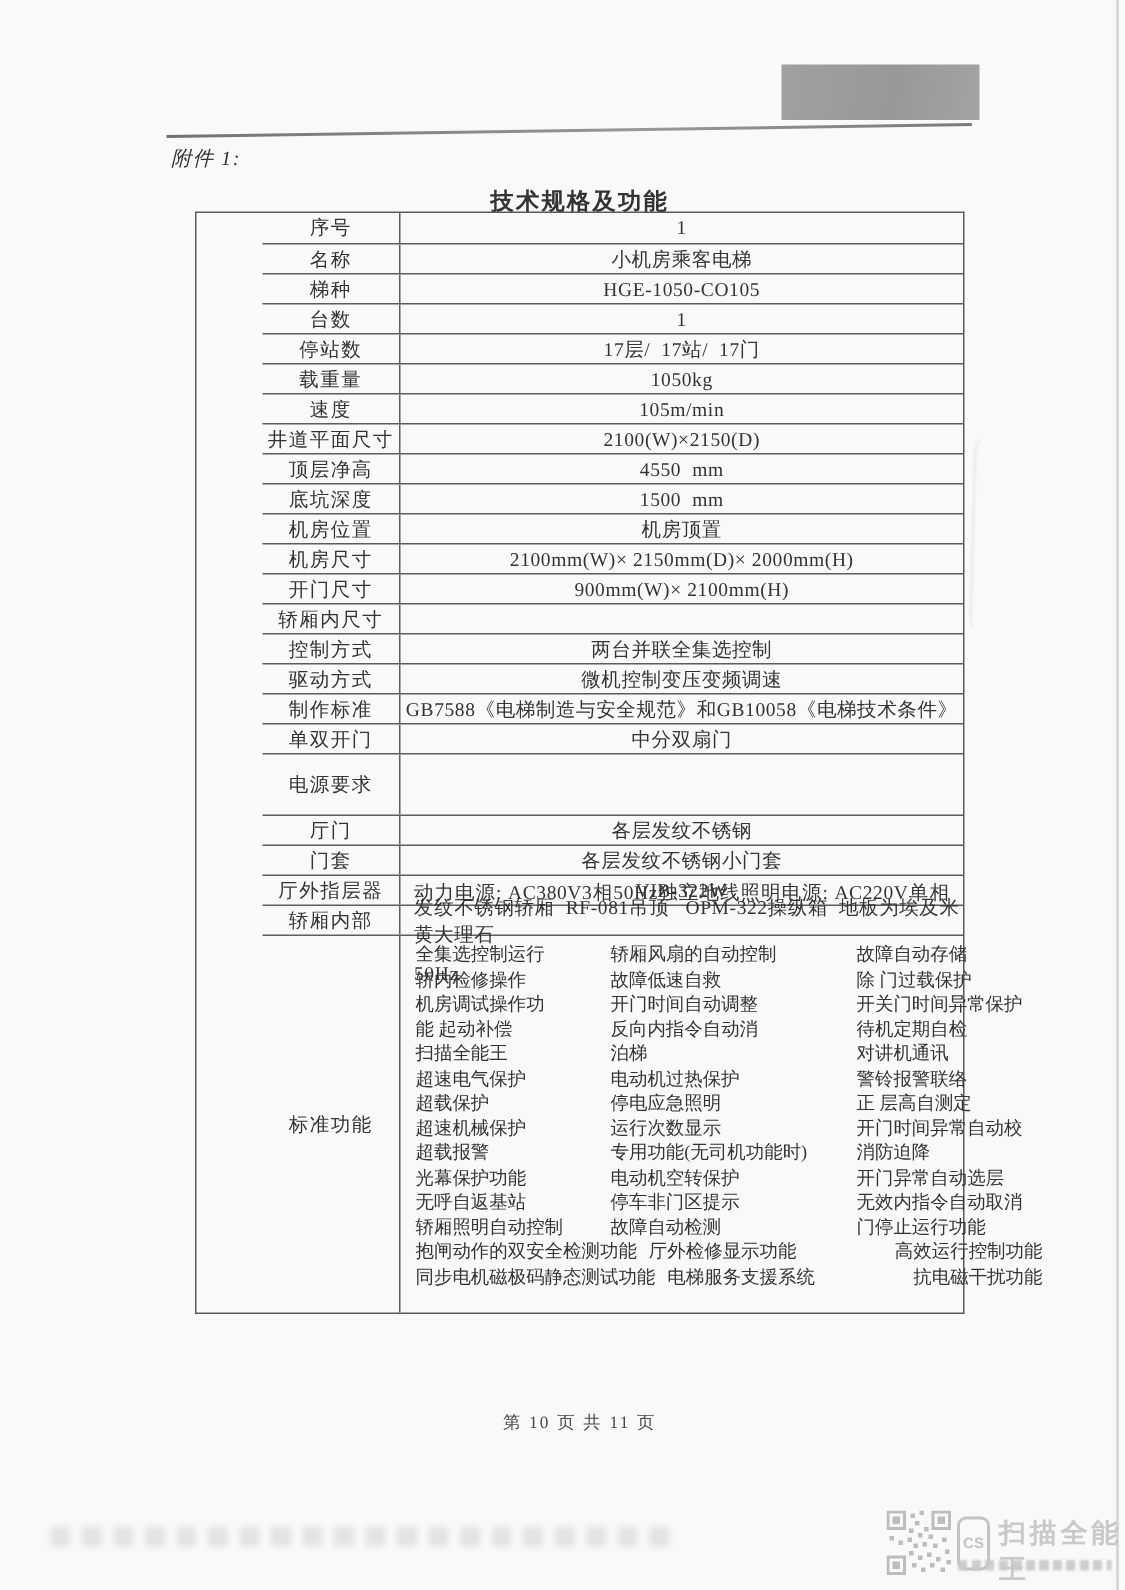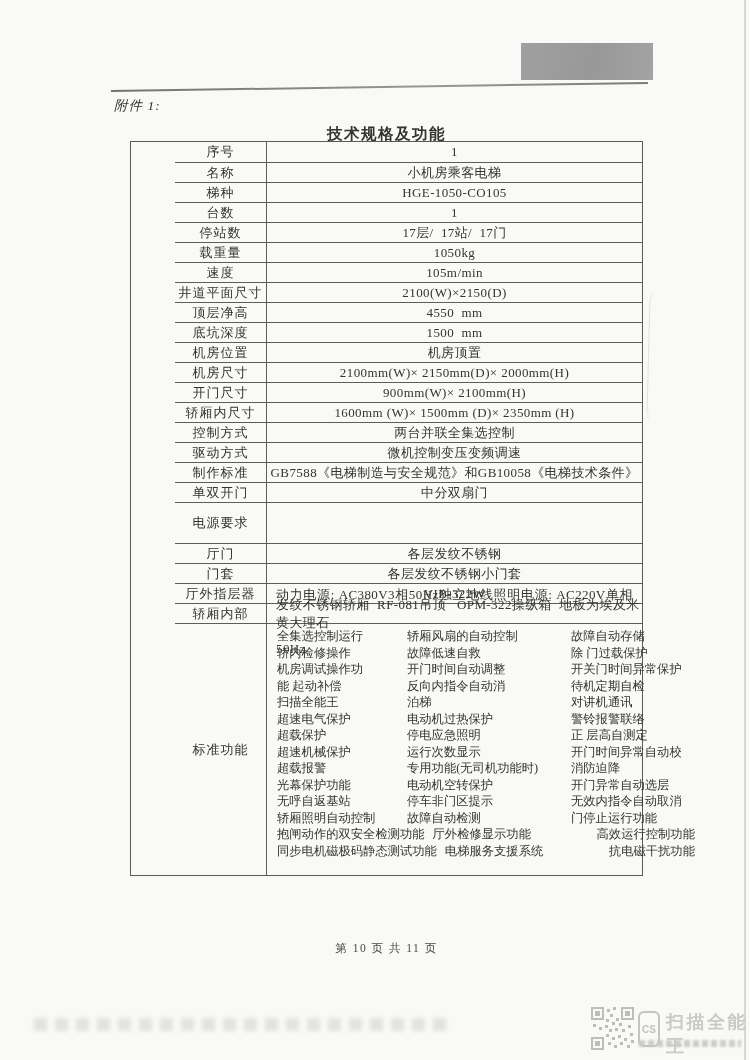--- a/index.html
+++ b/index.html
@@ -128,21 +128,20 @@
     <div class="row">
         <div class="cell label">机房尺寸</div>
         <div class="cell value">2100mm(W)× 2150mm(D)× 2000mm(H)</div>
       </div>
     <div class="row">
         <div class="cell label">开门尺寸</div>
         <div class="cell value">900mm(W)× 2100mm(H)</div>
       </div>
     <div class="row">
         <div class="cell label">轿厢内尺寸</div>
-        <div class="cell value">1600mm (W)× 1500mm (D)× 2350mm (H)</div>
       </div>
     <div class="row">
         <div class="cell label">控制方式</div>
         <div class="cell value">两台并联全集选控制</div>
       </div>
     <div class="row">
         <div class="cell label">驱动方式</div>
         <div class="cell value">微机控制变压变频调速</div>
       </div>
     <div class="row">

